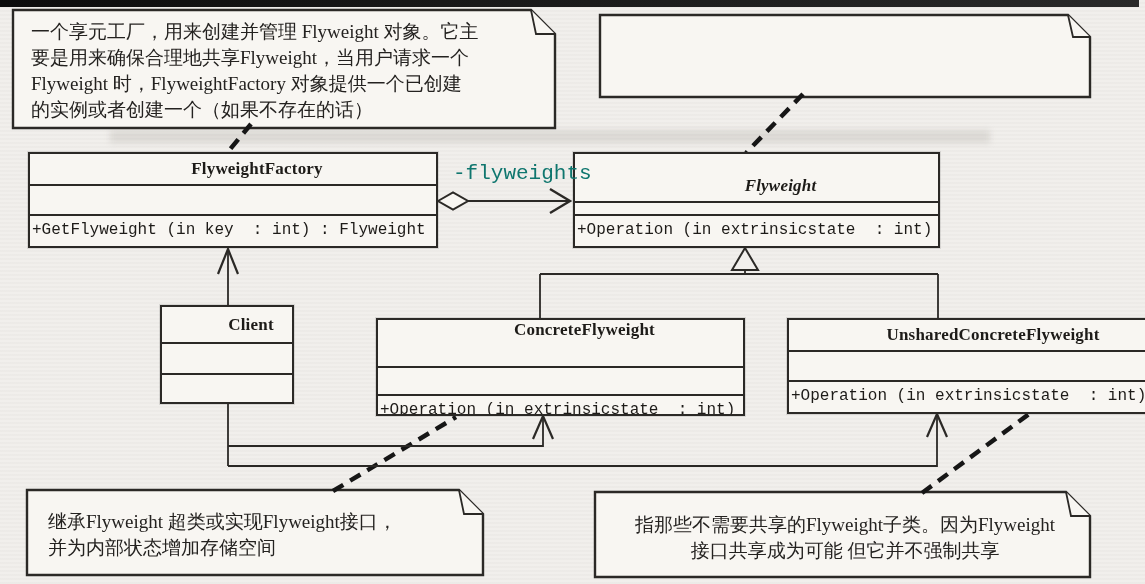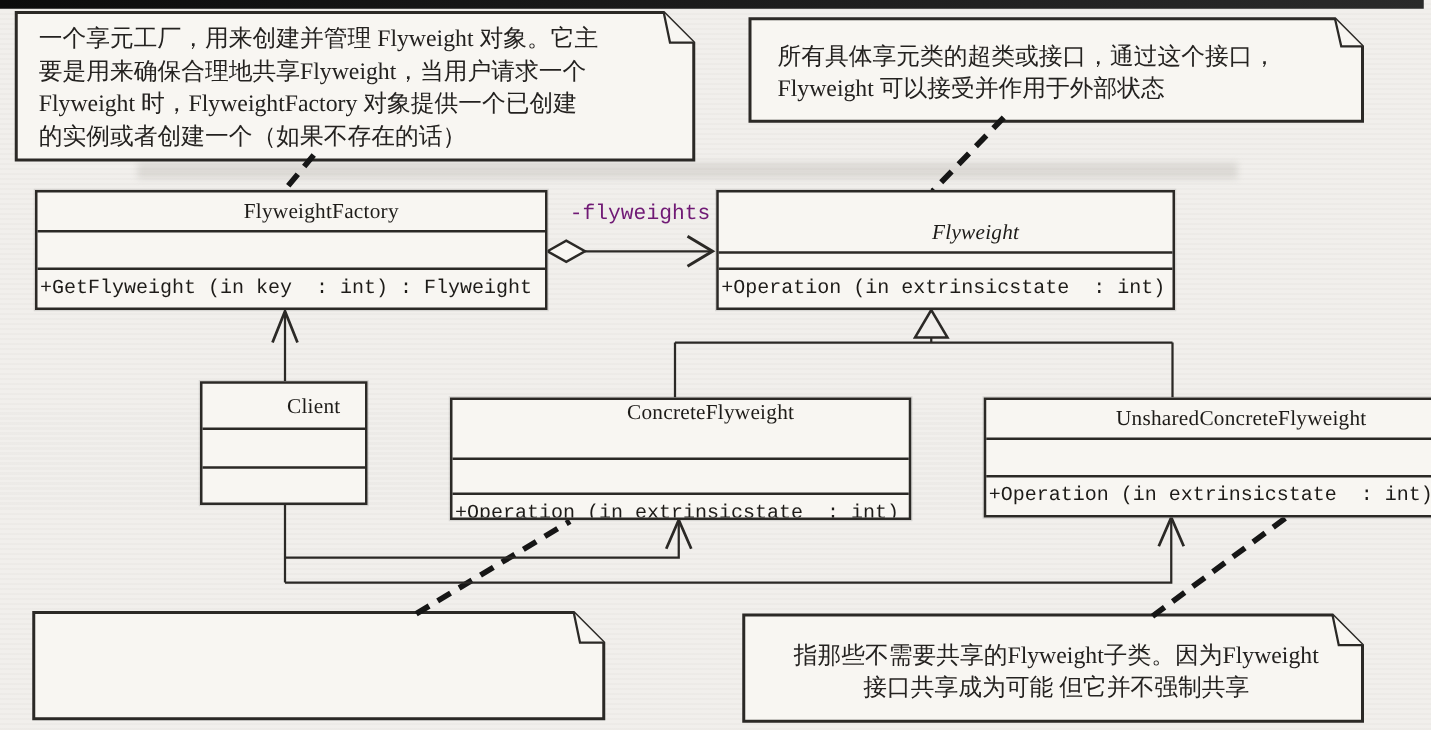--- a/index.html
+++ b/index.html
@@ -19,40 +19,40 @@
     background:rgba(150,144,136,0.22);filter:blur(3px);z-index:1;}
   svg.wires{position:absolute;left:0;top:0;z-index:2;}
   .uml-class{
     position:absolute;z-index:3;box-sizing:border-box;
     background:#f8f6f2;border:2px solid #2b2926;
     display:flex;flex-direction:column;
     box-shadow:0 0 0 1px rgba(43,41,38,0.12);
   }
   .uml-title{
     display:flex;align-items:center;justify-content:center;
-    font-weight:normal;font-size:17px;letter-spacing:0.2px;padding-left:48px;
+    font-weight:bold;font-size:17px;letter-spacing:0.2px;padding-left:48px;
   }
   .uml-title.abstract{font-style:italic;}
   .uml-attrs{border-top:2px solid #2b2926;flex:1;}
   .uml-methods{
     border-top:2px solid #2b2926;
     font-family:"Liberation Mono","DejaVu Sans Mono",monospace;
     font-size:16px;line-height:28px;white-space:pre;
     padding-left:2px;overflow:hidden;
   }
   .note-text{
     position:absolute;z-index:4;
     font-size:19px;line-height:26px;white-space:pre-line;
     font-family:"Liberation Serif","DejaVu Serif",serif;
     color:#242220;
   }
   .assoc-label{
     position:absolute;z-index:4;
     font-family:"Liberation Mono","DejaVu Sans Mono",monospace;
-    font-size:17px;color:#701a75;white-space:pre;
+    font-size:21px;color:#0f766e;white-space:pre;
   }
 </style>
 </head>
 <body>
 
 <div class="stage">
 
   <div class="topbar"></div>
   <div class="smudge"></div>
 
@@ -108,36 +108,36 @@
     <div class="uml-attrs"></div>
     <div class="uml-methods" style="height:30px;">+Operation (in extrinsicstate  : int)</div>
   </div>
 
   <div class="uml-class" style="left:160px;top:305px;width:134px;height:99px;">
     <div class="uml-title" style="height:35px;border-radius:10px;">Client</div>
     <div class="uml-attrs"></div>
     <div class="uml-methods" style="height:27px;"></div>
   </div>
 
-  <div class="uml-class" style="left:360px;top:318px;width:369px;height:98px;gap:26px;">
+  <div class="uml-class" style="left:376px;top:318px;width:369px;height:98px;gap:26px;">
     <div class="uml-title" style="height:31px;">ConcreteFlyweight</div>
     <div class="uml-attrs"></div>
     <div class="uml-methods" style="height:30px;">+Operation (in extrinsicstate  : int)</div>
   </div>
 
   <div class="uml-class" style="left:757px;top:318px;width:364px;height:96px;margin-left:30px;">
     <div class="uml-title" style="height:30px;">UnsharedConcreteFlyweight</div>
     <div class="uml-attrs"></div>
     <div class="uml-methods" style="height:30px;">+Operation (in extrinsicstate  : int)</div>
   </div>
 
   <div class="note-text" style="left:31px;top:19px;width:512px;">一个享元工厂，用来创建并管理 Flyweight 对象。它主
 要是用来确保合理地共享Flyweight，当用户请求一个
 Flyweight 时，FlyweightFactory 对象提供一个已创建
 的实例或者创建一个（如果不存在的话）</div>
-  <div class="note-text" style="left:622px;top:33px;width:452px;">所有具体享元类的超类或接口，通过这个接口，
-Flyweight 可以接受并作用于外部状态</div>
+  <div class="note-text" style="left:48px;top:509px;width:422px;">继承Flyweight 超类或实现Flyweight接口，
+并为内部状态增加存储空间</div>
   <div class="note-text" style="left:614px;top:512px;width:462px;text-align:center;">指那些不需要共享的Flyweight子类。因为Flyweight
 接口共享成为可能  但它并不强制共享</div>
 
   <div class="assoc-label" style="left:453px;top:162px;width:118px;text-align:center;">-flyweights</div>
 
 </div>
 
 </body></html>

